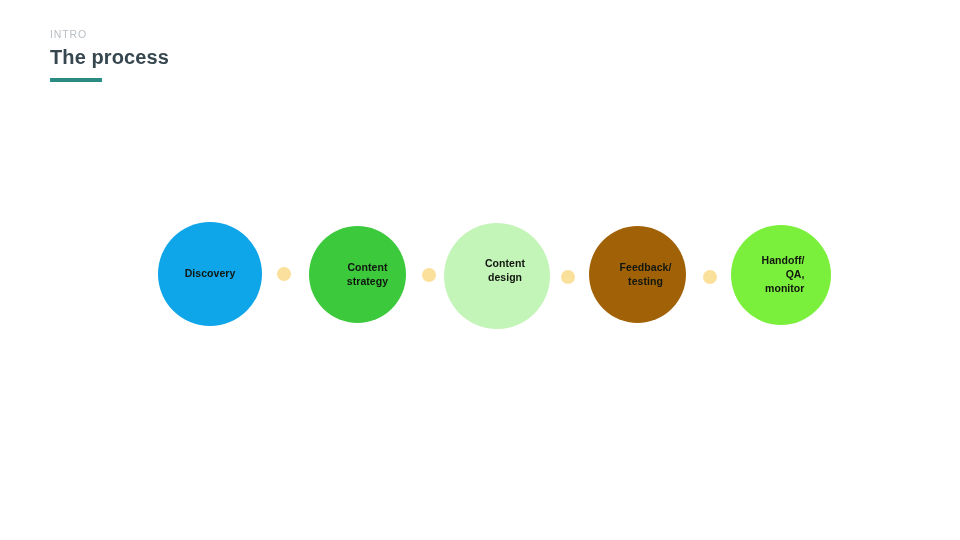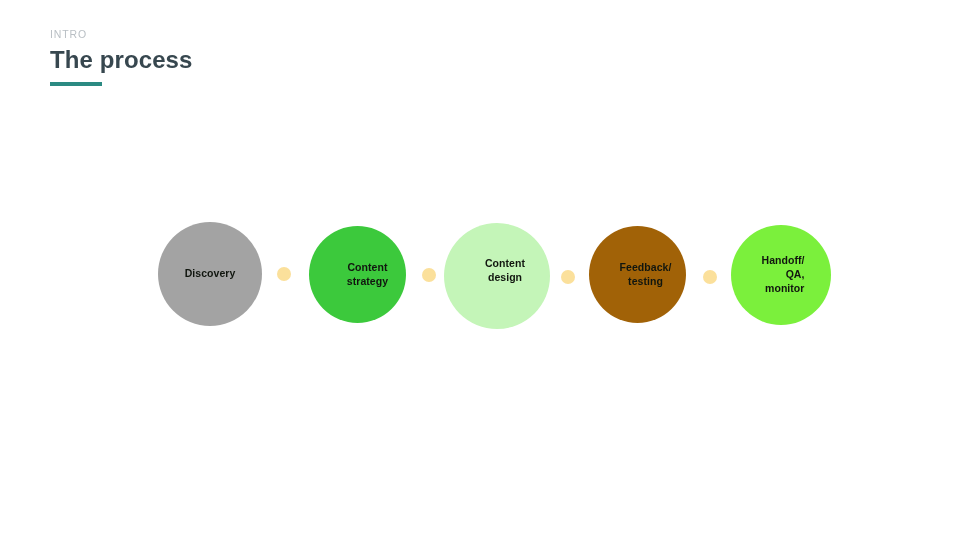--- a/index.html
+++ b/index.html
@@ -33,21 +33,21 @@
     font-size: 10.5px;
     letter-spacing: 0.9px;
     color: #b9bfc4;
     font-weight: 400;
     line-height: 1.1;
     margin: 0 0 5px 0;
     text-transform: uppercase;
     white-space: nowrap;
   }
   .title {
-    font-size: 24px;
+    font-size: 20px;
     font-weight: 700;
     color: #37474f;
     line-height: 1.15;
     margin: 0;
     letter-spacing: 0.1px;
     white-space: nowrap;
   }
   .accent-bar {
     margin-top: 9px;
     width: 52px;
@@ -100,21 +100,21 @@
     <div class="eyebrow" style="color: rgb(185, 191, 196);">INTRO</div>
     <div class="title" style="color: rgb(55, 71, 79);">The process</div>
     <div class="accent-bar" style="background: rgb(43, 138, 130);"></div>
   </div>
 
   <div class="process-row">
       <div class="connector-dot" style="left: 277px; top: 267px; width: 14px; height: 14px; background: rgb(251, 224, 155);"></div>
       <div class="connector-dot" style="left: 422px; top: 268px; width: 14px; height: 14px; background: rgb(251, 224, 155);"></div>
       <div class="connector-dot" style="left: 561px; top: 270px; width: 14px; height: 14px; background: rgb(251, 224, 155);"></div>
       <div class="connector-dot" style="left: 703px; top: 270px; width: 14px; height: 14px; background: rgb(251, 224, 155);"></div>
-      <div class="node" style="left: 158px; top: 222px; width: 104px; height: 104px; background: #a3a3a3;">
+      <div class="node" style="left: 158px; top: 222px; width: 104px; height: 104px; background: #0ea5e9;">
         <div class="node-label" style="transform: translate(0px, 0px);">Discovery</div>
       </div>
       <div class="node" style="left: 309px; top: 226px; width: 97px; height: 97px; background: rgb(60, 201, 60);">
         <div class="node-label align-left" style="transform: translate(10px, 0px);">Content
 strategy</div>
       </div>
       <div class="node" style="left: 444px; top: 223px; width: 106px; height: 106px; background: rgb(196, 245, 184);">
         <div class="node-label align-left" style="transform: translate(8px, -5px);">Content
 design</div>
       </div>

